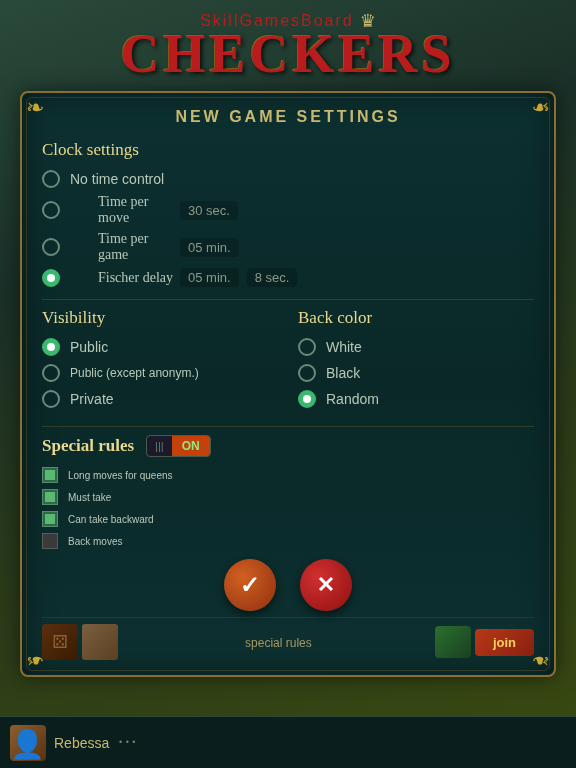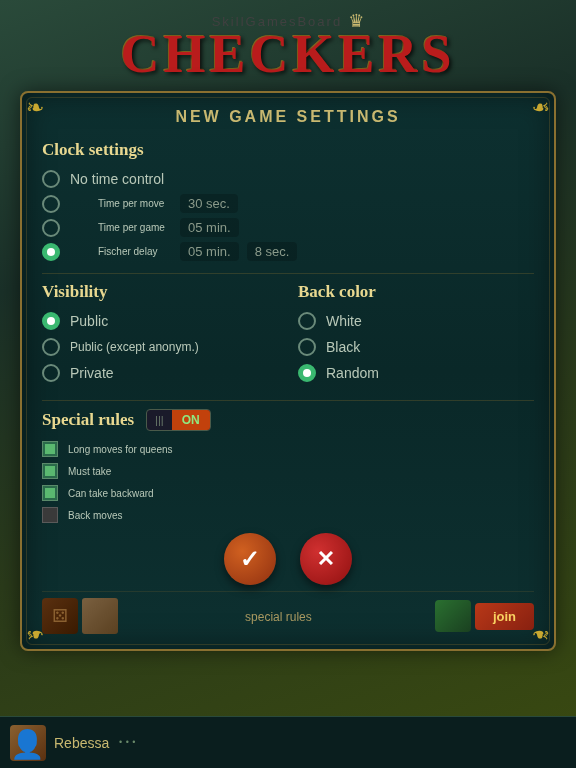--- a/index.html
+++ b/index.html
@@ -13,22 +13,22 @@
       position: relative;
     }
 
     
     .header {
       text-align: center;
       padding: 10px 0 5px;
     }
 
     .skill-games-text {
-      color: #404040;
-      font-size: 13px;
+      color: #b91c1c;
+      font-size: 16px;
       letter-spacing: 2px;
       font-family: Arial, sans-serif;
     }
 
     .crown-icon {
       color: #c8b870;
       font-size: 18px;
     }
 
     .checkers-title {
@@ -84,21 +84,21 @@
       letter-spacing: 3px;
       font-family: Arial, sans-serif;
       font-weight: bold;
       margin-bottom: 14px;
     }
 
     
     .section-header {
       color: #e8d890;
       font-size: 17px;
-      font-weight: bold;
+      font-weight: normal;
       margin-bottom: 8px;
       font-family: Georgia, serif;
     }
 
     
     .radio-row {
       display: flex;
       align-items: center;
       margin-bottom: 4px;
       padding: 2px 0;
@@ -140,22 +140,22 @@
     .clock-section { margin-bottom: 12px; }
 
     .clock-row {
       display: flex;
       align-items: center;
       margin-bottom: 5px;
     }
 
     .clock-label {
       color: #b8c8b8;
-      font-size: 10px;
-      font-family: Liberation Sans, sans-serif;
+      font-size: 14px;
+      font-family: Liberation Serif, serif;
       width: 110px;
       padding-left: 28px;
     }
 
     .clock-value {
       color: #8a9a8a;
       font-size: 13px;
       font-family: Arial, sans-serif;
       background: rgba(0,0,0,0.2);
       padding: 2px 8px;

